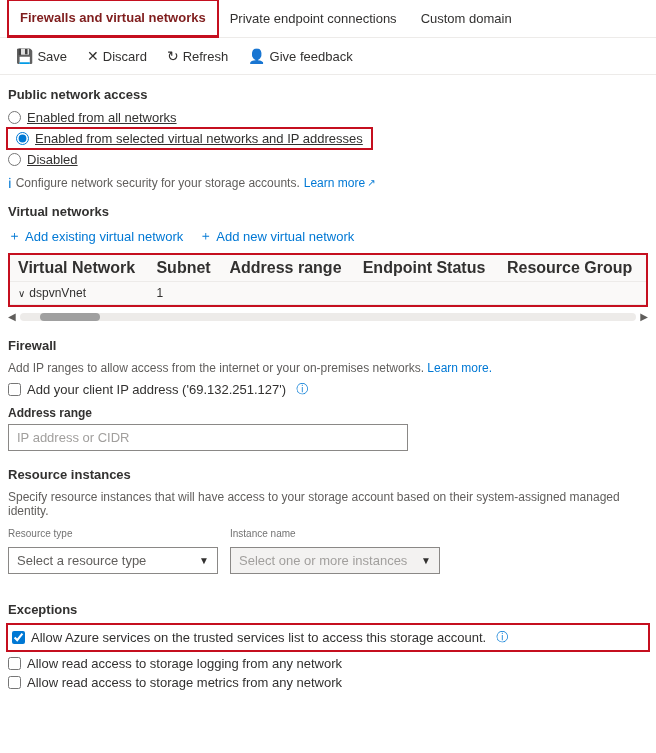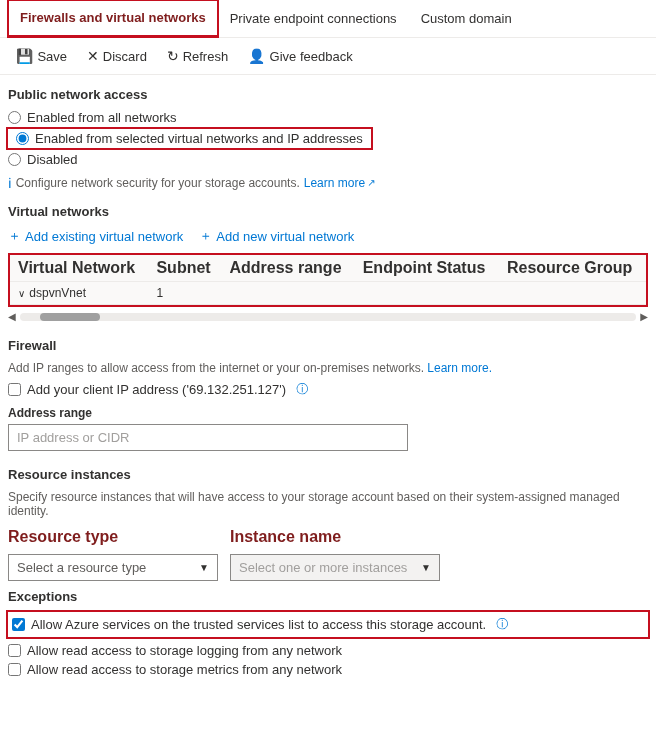--- a/index.html
+++ b/index.html
@@ -11,21 +11,21 @@
 
     .toolbar { display: flex; align-items: center; padding: 6px 8px; gap: 4px; border-bottom: 1px solid #edebe9; }
     .toolbar-btn { display: flex; align-items: center; gap: 4px; padding: 4px 8px; border: none; background: transparent; cursor: pointer; font-size: 13px; color: #323130; }
     .toolbar-btn .icon { font-size: 14px; }
 
     .content { padding: 12px 8px; }
 
     .section-title { font-size: 13px; font-weight: 600; margin-bottom: 8px; color: #323130; }
 
     .radio-group { display: flex; flex-direction: column; gap: 4px; margin-bottom: 6px; }
-    .radio-item { display: flex; align-items: center; gap: 6px; font-size: 13px; cursor: pointer; }
+    .radio-item { display: flex; align-items: center; gap: 6px; font-size: 13px; cursor: pointer; text-decoration: underline; }
     .radio-item input[type="radio"] { margin: 0; }
 
     .info-row { display: flex; align-items: center; gap: 4px; font-size: 12px; color: #605e5c; margin-bottom: 12px; }
     .info-icon { color: #0078d4; font-size: 14px; }
     .info-link { color: #0078d4; text-decoration: none; display: flex; align-items: center; gap: 2px; }
 
     .vnet-section { margin-bottom: 16px; }
     .vnet-actions { display: flex; align-items: center; gap: 16px; margin-bottom: 8px; }
     .vnet-add-btn { display: flex; align-items: center; gap: 4px; color: #0078d4; cursor: pointer; font-size: 13px; background: none; border: none; padding: 0; }
 
@@ -45,25 +45,25 @@
 
     .firewall-section { margin-bottom: 16px; }
     .firewall-desc { font-size: 12px; color: #605e5c; margin-bottom: 6px; }
     .checkbox-item { display: flex; align-items: center; gap: 6px; font-size: 13px; cursor: pointer; margin-bottom: 8px; }
     .checkbox-item input[type="checkbox"] { margin: 0; }
 
     .field-label { font-size: 12px; font-weight: 600; margin-bottom: 4px; color: #323130; }
     .text-input { width: 100%; max-width: 400px; padding: 5px 8px; border: 1px solid #8a8886; font-size: 13px; color: #323130; outline: none; }
     .text-input::placeholder { color: #a19f9d; }
 
-    .resource-section { margin-bottom: 8px; }
+    .resource-section { margin-bottom: 28px; }
     .resource-desc { font-size: 12px; color: #605e5c; margin-bottom: 10px; }
     .resource-row { display: flex; align-items: flex-end; gap: 12px; }
     .resource-col { display: flex; flex-direction: column; gap: 4px; }
-    .resource-col .field-label { font-size: 16px; font-weight: 700; color: #7f1d1d; }
+    .resource-col .field-label { font-size: 10px; font-weight: 400; color: #737373; }
     .select-box { display: flex; align-items: center; justify-content: space-between; padding: 5px 8px; border: 1px solid #8a8886; cursor: pointer; background: #fff; font-size: 13px; color: #605e5c; min-width: 200px; }
     .select-box.disabled { background: #f3f2f1; color: #a19f9d; cursor: default; }
     .select-arrow { font-size: 10px; color: #323130; }
 
     .exceptions-section { margin-bottom: 16px; }
     .checkbox-row-highlight { display: flex; align-items: center; gap: 6px; font-size: 13px; cursor: pointer; margin-bottom: 6px; outline: 2px solid #c50f1f; padding: 4px 4px; }
     .checkbox-row { display: flex; align-items: center; gap: 6px; font-size: 13px; cursor: pointer; margin-bottom: 4px; }
     .checkbox-blue { accent-color: #0078d4; }
     .info-circle { color: #0078d4; font-size: 12px; margin-left: 4px; cursor: pointer; }
 

